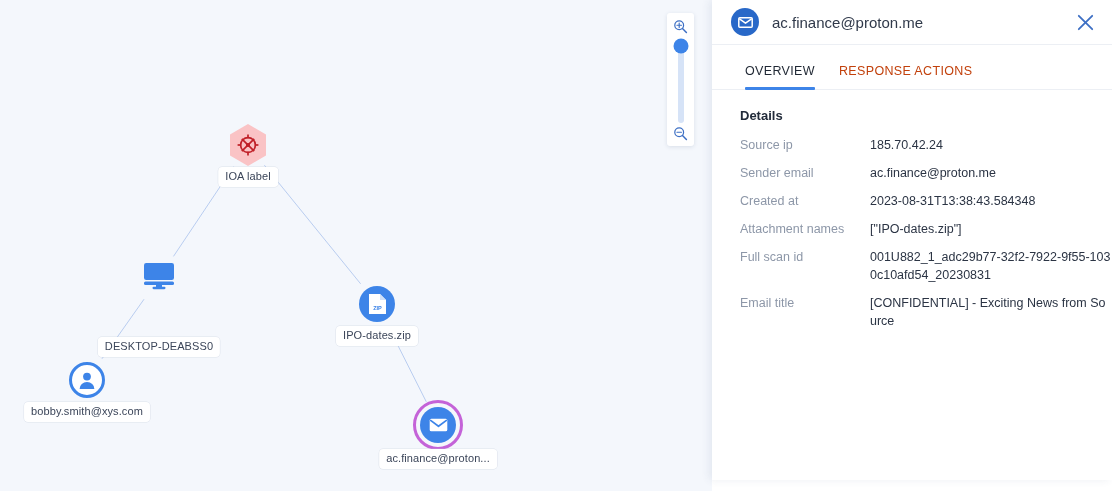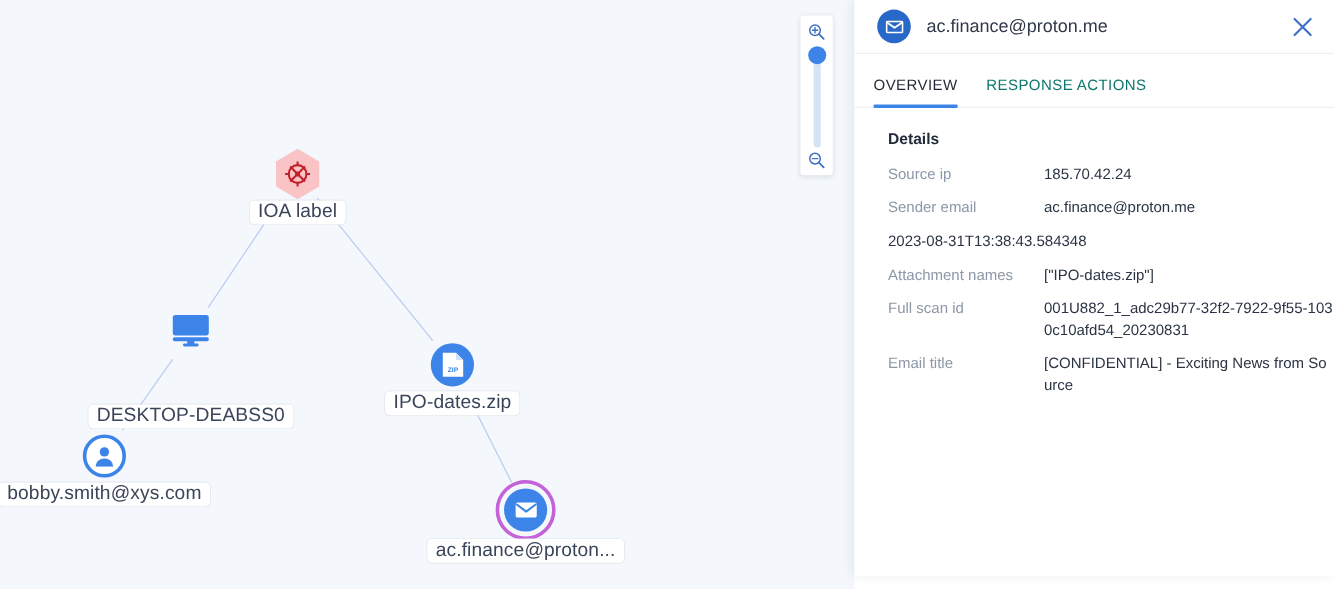--- a/index.html
+++ b/index.html
@@ -38,21 +38,21 @@
     left: 50%; top: 50%;
     transform: translate(-50%, -50%);
   }
   .node-label {
     position: absolute;
     left: 50%;
     transform: translateX(-50%);
     background: #ffffff;
     border-radius: 4px;
     padding: 3px 7px 4px 7px;
-    font-size: 16px;
+    font-size: 11px;
     line-height: 13px;
     color: #3b4559;
     white-space: nowrap;
     box-shadow: 0 0 0 0.5px rgba(190,200,215,.45);
     letter-spacing: .1px;
   }
 
   
   .circ {
     width: 36px; height: 36px;
@@ -156,28 +156,28 @@
     width: 26px; height: 26px;
     display: flex; align-items: center; justify-content: center;
     cursor: pointer;
     flex: 0 0 26px;
   }
 
   #tabs {
     height: 45px;
     display: flex;
     align-items: flex-end;
-    padding: 0 0 0 16px;
+    padding: 0 0 0 33px;
     border-bottom: 1px solid #eceff4;
   }
   .tab {
     position: relative;
     font-size: 12.5px;
     letter-spacing: .35px;
-    color: #0f766e;
+    color: #c2410c;
     padding: 0 0 11px 0;
     margin-right: 24px;
     cursor: pointer;
   }
   .tab.active { color: #1f2733; }
   .tab.active::after {
     content: "";
     position: absolute;
     left: 0; right: 0; bottom: -1px;
     height: 3px;
@@ -350,20 +350,21 @@
       <div id="details-rows">
           <div class="detail-row">
             <div class="detail-key">Source ip</div>
             <div class="detail-val">185.70.42.24</div>
           </div>
           <div class="detail-row">
             <div class="detail-key">Sender email</div>
             <div class="detail-val">ac.finance@proton.me</div>
           </div>
           <div class="detail-row">
+            <div class="detail-key">Created at</div>
             <div class="detail-val">2023-08-31T13:38:43.584348</div>
           </div>
           <div class="detail-row">
             <div class="detail-key">Attachment names</div>
             <div class="detail-val">["IPO-dates.zip"]</div>
           </div>
           <div class="detail-row">
             <div class="detail-key">Full scan id</div>
             <div class="detail-val">001U882_1_adc29b77-32f2-7922-9f55-1030c10afd54_20230831</div>
           </div>

